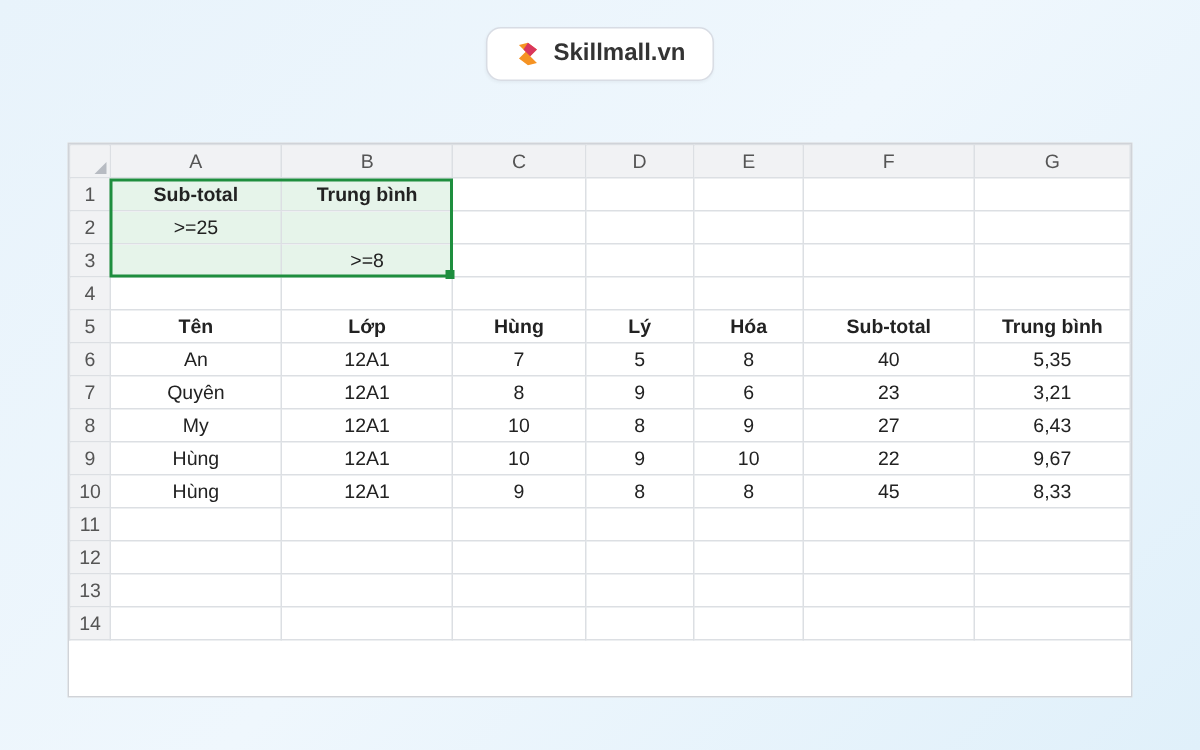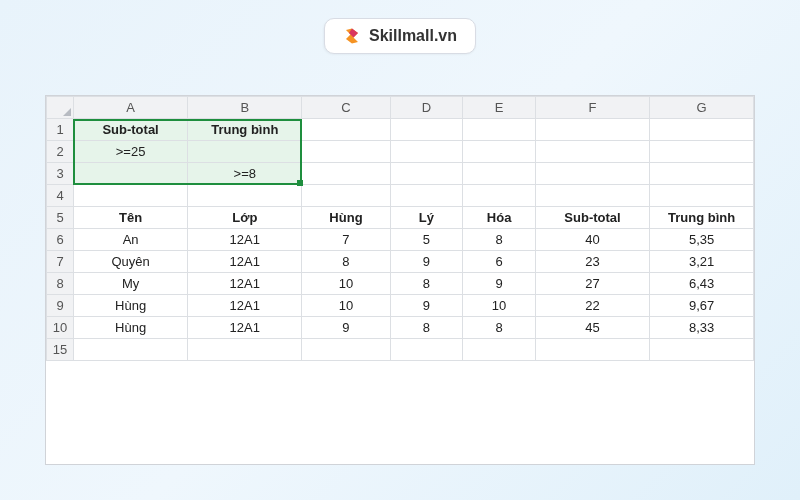--- a/index.html
+++ b/index.html
@@ -224,21 +224,51 @@
       <th>10</th>
       <td>Hùng</td>
       <td>12A1</td>
       <td>9</td>
       <td>8</td>
       <td>8</td>
       <td>45</td>
       <td>8,33</td>
     </tr>
     <tr>
-          <th>15</th>
+          <th>11</th>
+          <td></td>
+          <td></td>
+          <td></td>
+          <td></td>
+          <td></td>
+          <td></td>
+          <td></td>
+        </tr>
+    <tr>
+          <th>12</th>
+          <td></td>
+          <td></td>
+          <td></td>
+          <td></td>
+          <td></td>
+          <td></td>
+          <td></td>
+        </tr>
+    <tr>
+          <th>13</th>
+          <td></td>
+          <td></td>
+          <td></td>
+          <td></td>
+          <td></td>
+          <td></td>
+          <td></td>
+        </tr>
+    <tr>
+          <th>14</th>
           <td></td>
           <td></td>
           <td></td>
           <td></td>
           <td></td>
           <td></td>
           <td></td>
         </tr>
   </tbody>
     </table>

